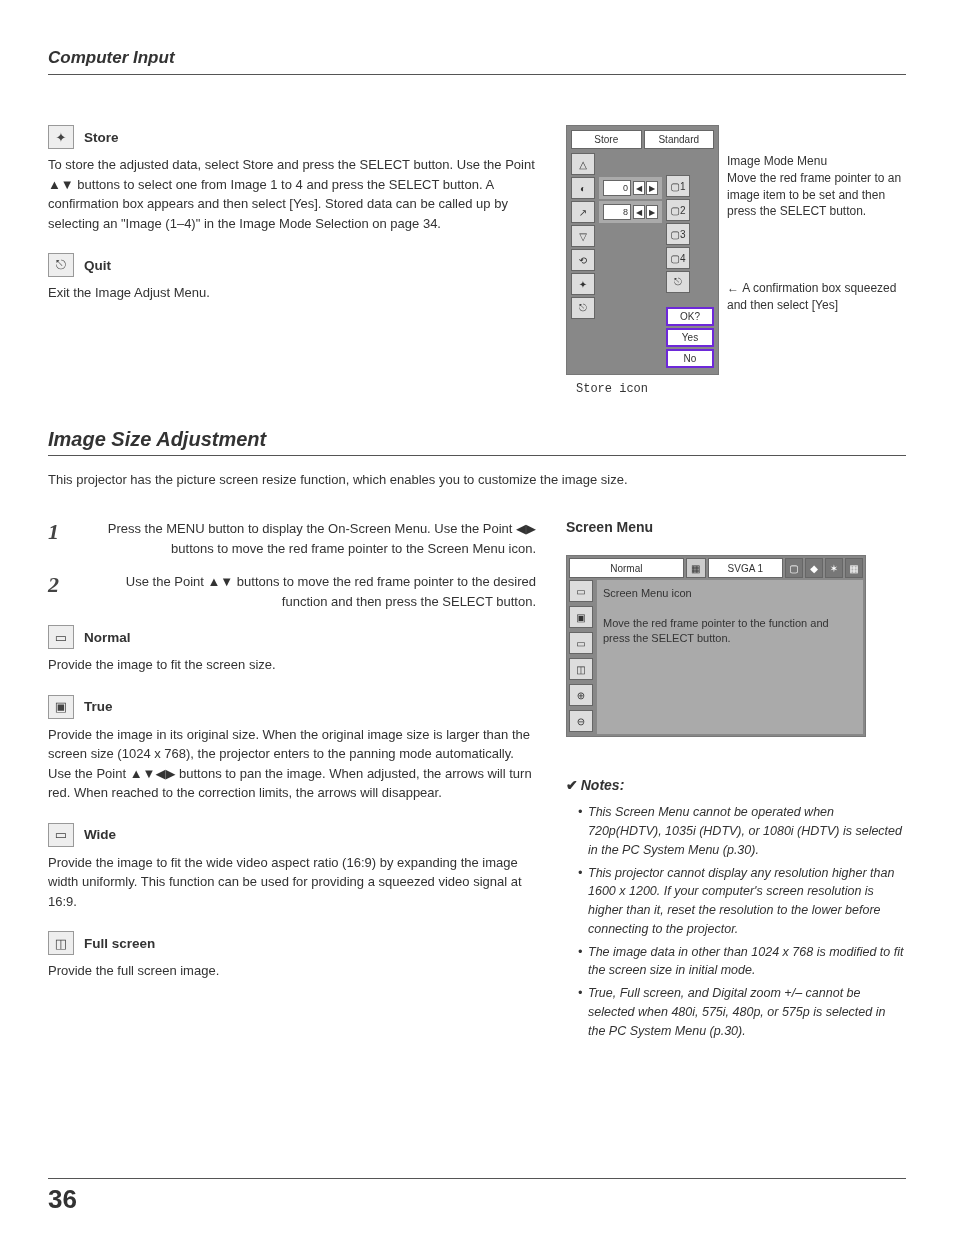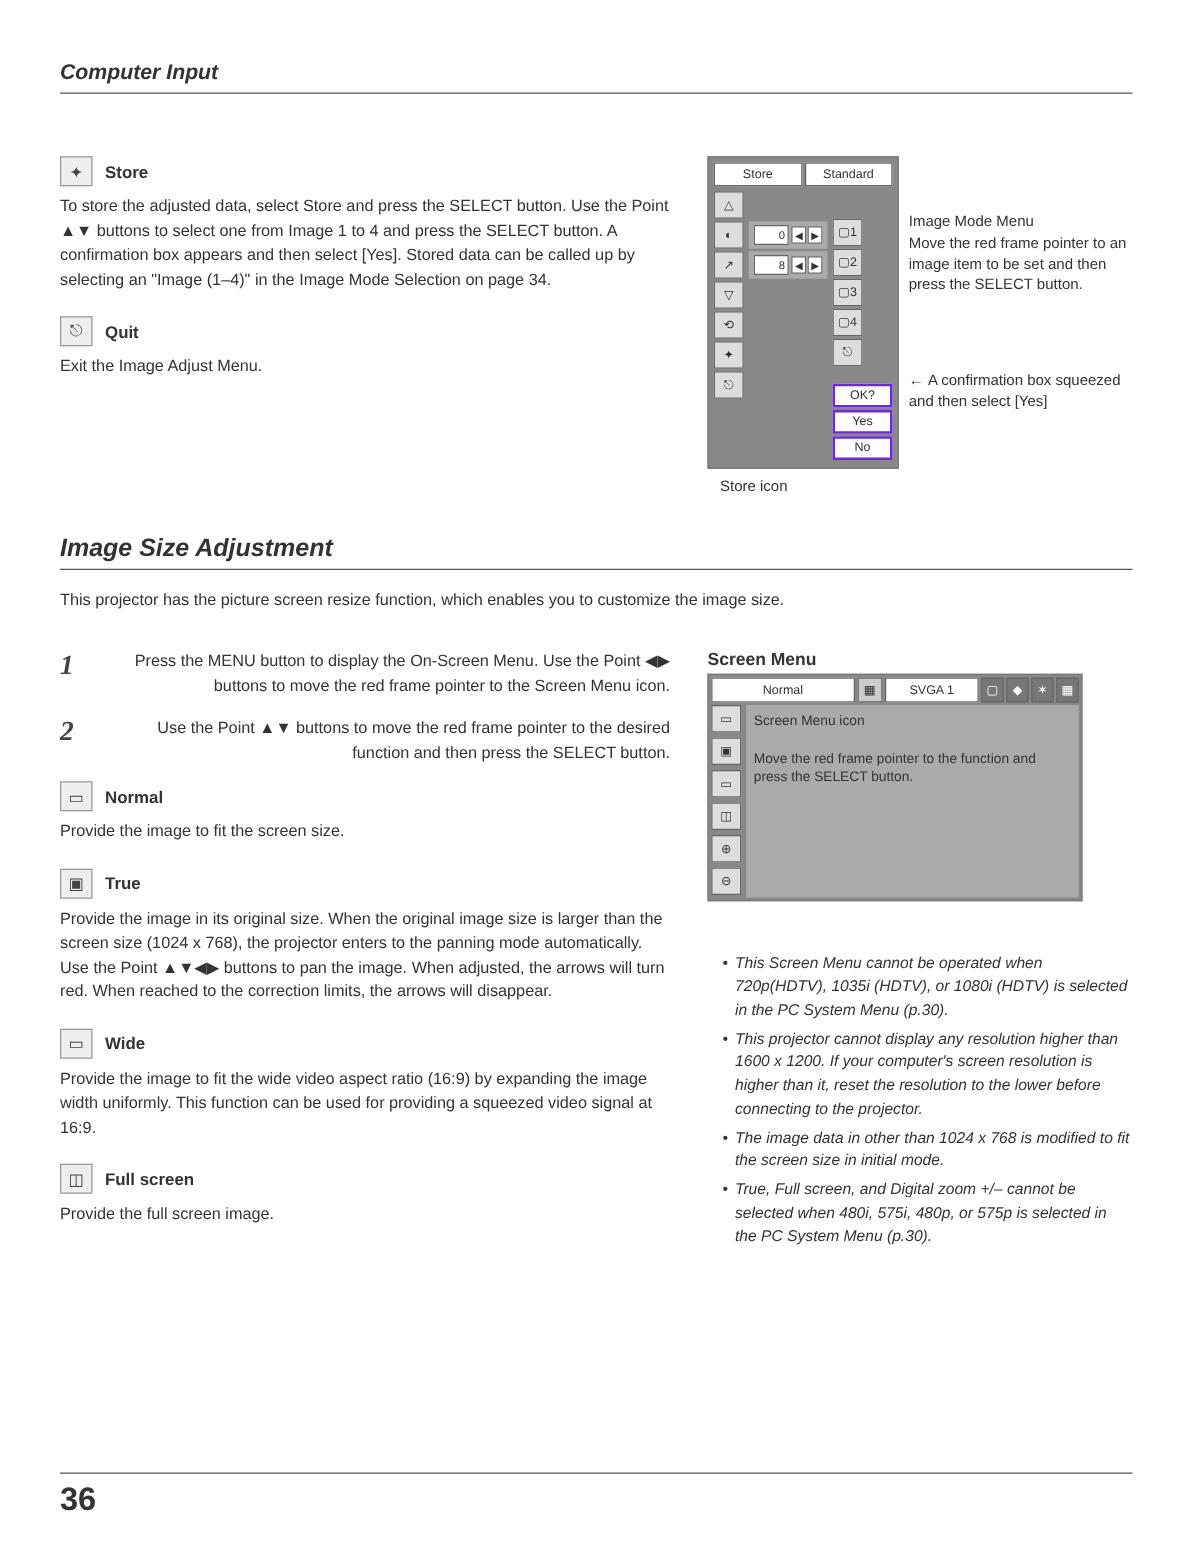--- a/index.html
+++ b/index.html
@@ -50,21 +50,21 @@
   .ok-box { width:48px; background:#fff; border:2px solid #6d28d9; font-size:10px; text-align:center; padding:2px; margin:2px 0;}
   .callout { font-size:12px; line-height:1.4; }
   .section-title {
     font-style:italic; font-weight:bold; font-size:20px;
     border-bottom:1px solid #555; padding-bottom:4px; margin:30px 0 14px 0;
   }
   .intro { font-size:13px; margin-bottom:30px; line-height:1.5;}
   .step { display:flex; gap:12px; margin-bottom:14px; }
   .step-num { font-family:Georgia,"Times New Roman",serif; font-style:italic; font-weight:bold; font-size:22px; color:#444; width:18px; }
   .step-body { flex:1; font-size:13px; line-height:1.5;text-align:right; }
-  .subhead { font-weight:bold; font-size:14px; margin-bottom:4px; }
+  .subhead { font-weight:bold; font-size:14px; margin-bottom:20px; }
   
   .diag2 { border:1px solid #777; width:300px; background:#888; padding:2px;}
   .diag2-top { display:flex; gap:2px; background:#888; }
   .diag2-top .box{ background:#fff;border:1px solid #666;height:20px;font-size:10px;display:flex;align-items:center;justify-content:center;}
   .diag2-left { width:26px; }
   .diag2-body { display:flex; gap:2px; padding-top:2px;}
   .diag2-list { display:flex; flex-direction:column; gap:2px;}
   .diag2-right { flex:1; background:#aaa; padding:6px; font-size:11px; line-height:1.4; position:relative;}
   .notes { margin-top:40px; }
   .notes-head::before { content:"✔"; margin-right:3px; font-style:normal;}
@@ -143,25 +143,25 @@
             <div class="diag1-cell">▢4</div>
             <div class="diag1-cell">⎋</div>
             <div style="height:10px;"></div>
             <div class="ok-box">OK?</div>
             <div class="ok-box">Yes</div>
             <div class="ok-box">No</div>
           </div>
         </div>
       </div>
       <div>
-        <div class="callout" style="margin-top:44px;">Image Mode Menu<br>Move the red frame pointer to an image item to be set and then press the SELECT button.</div>
+        <div class="callout" style="margin-top:28px;">Image Mode Menu<br>Move the red frame pointer to an image item to be set and then press the SELECT button.</div>
         <div class="callout" style="margin-top:60px;">←&nbsp;<span>A confirmation box squeezed and then select [Yes]</span></div>
       </div>
     </div>
-    <div class="callout" style="text-align:left; margin-top:6px; margin-left:10px;">Store icon</div>
+    <div class="callout" style="text-align:left; margin-top:6px; margin-left:10px;font-family:Liberation Mono, monospace;">Store icon</div>
   </div>
 </div>
 
 <div class="section-title">Image Size Adjustment</div>
 <div class="intro">This projector has the picture screen resize function, which enables you to customize the image size.</div>
 
 <div class="two-col">
   <div class="left-col">
     <div class="step">
       <div class="step-num">1</div>
@@ -227,20 +227,21 @@
           <div class="diag1-cell">⊖</div>
         </div>
         <div class="diag2-right">
           <div style="text-align:left; font-size:11px;">Screen Menu icon</div>
           <div style="margin-top:14px;">Move the red frame pointer to the function and press the SELECT button.</div>
         </div>
       </div>
     </div>
 
     <div class="notes">
+      <div class="notes-head">Notes:</div>
       <ul>
         <li>This Screen Menu cannot be operated when 720p(HDTV), 1035i (HDTV), or 1080i (HDTV) is selected in the PC System Menu (p.30).</li>
         <li>This projector cannot display any resolution higher than 1600 x 1200. If your computer's screen resolution is higher than it, reset the resolution to the lower before connecting to the projector.</li>
         <li>The image data in other than 1024 x 768 is modified to fit the screen size in initial mode.</li>
         <li>True, Full screen, and Digital zoom +/– cannot be selected when 480i, 575i, 480p, or 575p is selected in the PC System Menu (p.30).</li>
       </ul>
     </div>
   </div>
 </div>
 

